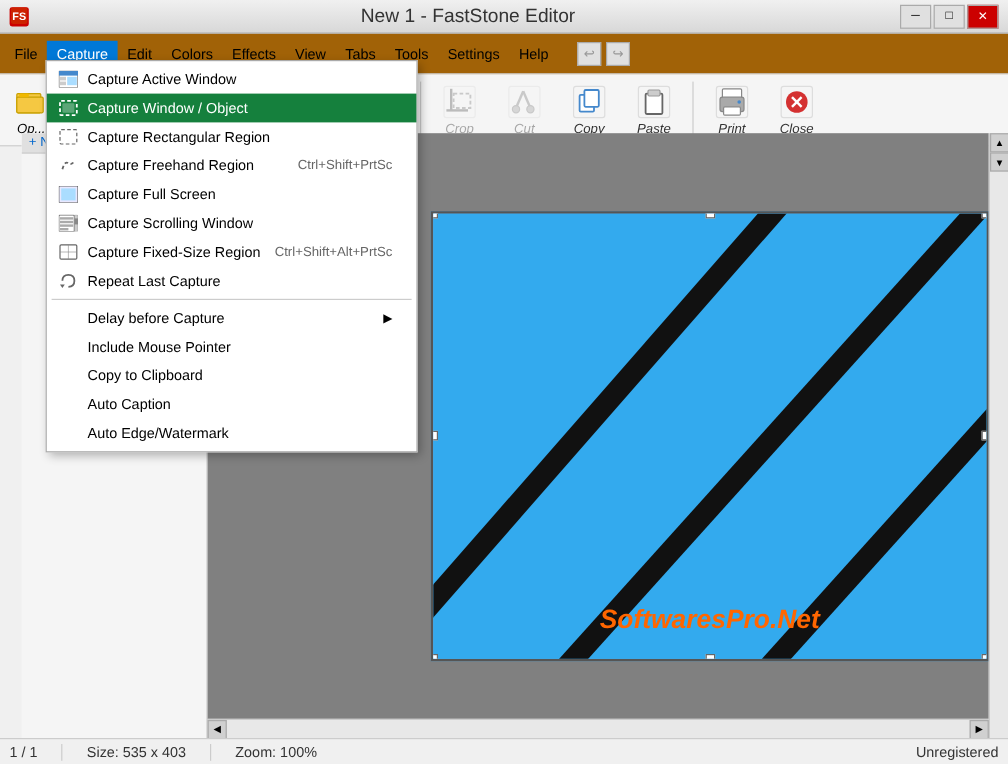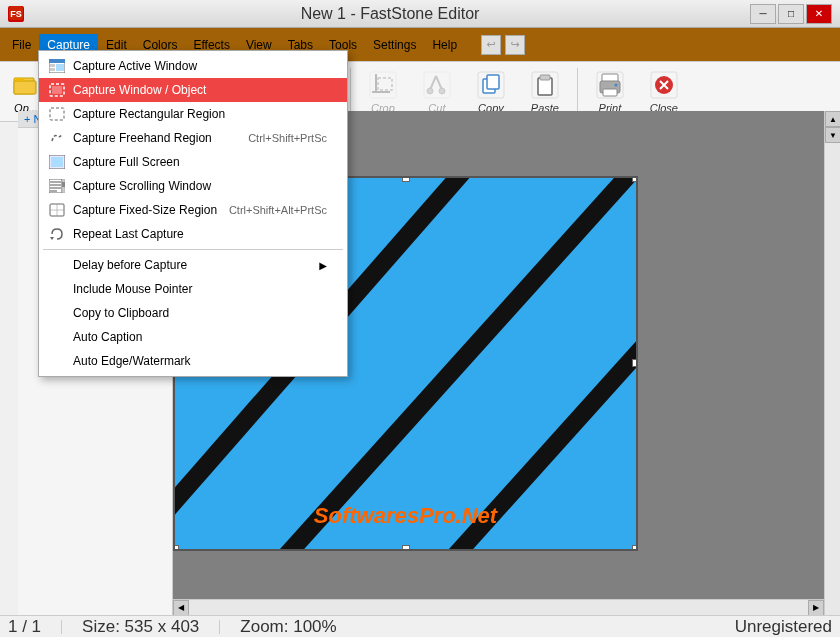--- a/index.html
+++ b/index.html
@@ -121,21 +121,21 @@
     
     #canvas-area {
       position: absolute;
       left: 173px; top: 111px;
       right: 16px;
       bottom: 22px;
       background: #808080;
       overflow: hidden;
       display: flex;
       align-items: center;
-      justify-content: flex-start;
+      justify-content: flex-end;
     }
     .image-container {
       position: relative;
       width: 465px;
       height: 375px;
       border: 2px solid #555;
       background: #4db8ff;
       overflow: hidden;
     }
 
@@ -190,21 +190,21 @@
     
     #statusbar {
       position: absolute;
       bottom: 0; left: 0; right: 0;
       height: 22px;
       background: #f0f0f0;
       border-top: 1px solid #ccc;
       display: flex;
       align-items: center;
       padding: 0 8px;
-      font-size: 17px;
+      font-size: 12px;
       color: #333;
       gap: 20px;
     }
     .status-divider { width: 1px; height: 14px; background: #ccc; }
 
     
     #capture-menu {
       position: absolute;
       left: 38px; top: 50px;
       width: 310px;
@@ -237,21 +237,21 @@
     }
     .menu-entry .arrow {
       margin-left: auto;
       font-size: 10px;
     }
     .menu-hr {
       height: 1px;
       background: #ccc;
       margin: 3px 4px;
     }
-    .menu-entry.highlighted { background: #ef4444; color: white; }
+    .menu-entry.highlighted { background: #15803d; color: white; }
     .undo-redo-btn {
       width: 20px; height: 20px;
       background: #e0e0e0;
       border: 1px solid #aaa;
       display: flex; align-items: center; justify-content: center;
       cursor: pointer;
       font-size: 11px;
       color: #999;
     }
   </style>

